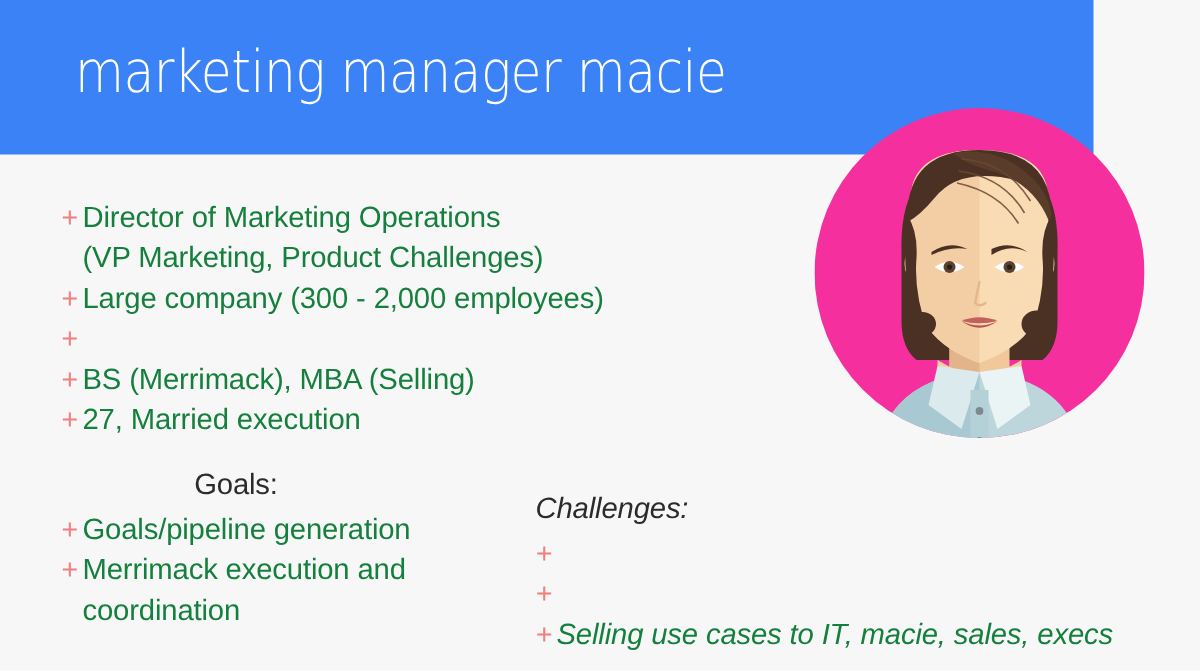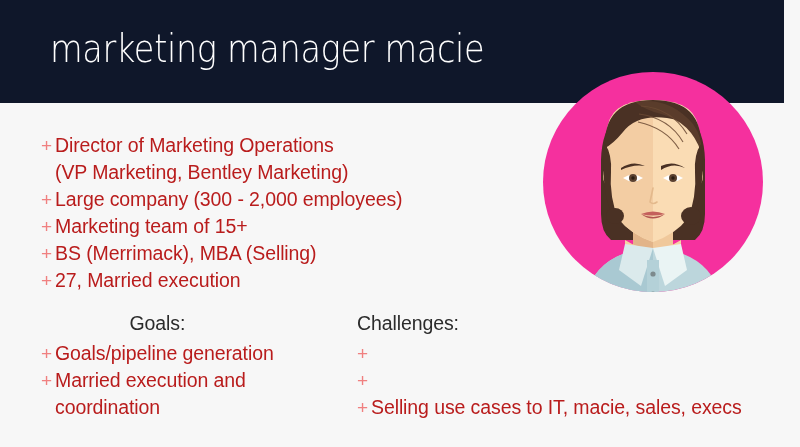--- a/index.html
+++ b/index.html
@@ -16,23 +16,23 @@
     height: 447px;
     background: #f7f7f7;
     overflow: hidden;
   }
 
   
   #header-band {
     position: absolute;
     left: 0;
     top: 0;
-    width: 784px;
+    width: 729px;
     height: 103px;
-    background: #0f172a;
+    background: #3b82f6;
   }
   #page-title {
     position: absolute;
     left: 50px;
     top: 28px;
     font-family: "DejaVu Sans", sans-serif;
     font-size: 39px;
     font-weight: 300;
     letter-spacing: -0.4px;
     color: #ffffff;
@@ -62,21 +62,21 @@
     width: 14px;
     flex: 0 0 14px;
     font-weight: 400;
   }
   .bullet-plus.hidden-marker {
     visibility: hidden;
   }
   .bullet-text {
     font-size: 19.5px;
     line-height: 27px;
-    color: #b91c1c;
+    color: #15803d;
     letter-spacing: -0.1px;
   }
 
   
   #profile-list {
     left: 41px;
     top: 132px;
   }
 
   
@@ -89,21 +89,22 @@
   }
   #goals-block {
     position: absolute;
     left: 41px;
     top: 310px;
   }
   #goals-block .column-heading { margin-left: 0px; text-align: center; }
   #challenges-block {
     position: absolute;
     left: 357px;
-    top: 310px;
+    top: 326px;
+    font-style: italic;
   }
   .block-list {
     margin: 0;
     padding: 0;
     list-style: none;
   }
 
   
   #avatar {
     position: absolute;
@@ -202,50 +203,49 @@
     </svg>
   </div>
 
   <ul class="bullet-list" id="profile-list">
     <li class="bullet-row">
       <span class="bullet-plus">+</span>
       <span class="bullet-text">Director of Marketing Operations</span>
     </li>
     <li class="bullet-row">
       <span class="bullet-plus hidden-marker">+</span>
-      <span class="bullet-text">(VP Marketing, Bentley Marketing)</span>
+      <span class="bullet-text">(VP Marketing, Product Challenges)</span>
     </li>
     <li class="bullet-row">
       <span class="bullet-plus">+</span>
       <span class="bullet-text">Large company (300 - 2,000 employees)</span>
     </li>
     <li class="bullet-row">
       <span class="bullet-plus">+</span>
-      <span class="bullet-text">Marketing team of 15+</span>
     </li>
     <li class="bullet-row">
       <span class="bullet-plus">+</span>
       <span class="bullet-text">BS (Merrimack), MBA (Selling)</span>
     </li>
     <li class="bullet-row">
       <span class="bullet-plus">+</span>
       <span class="bullet-text">27, Married execution</span>
     </li>
   </ul>
 
   <div id="goals-block">
     <div class="column-heading">Goals:</div>
     <ul class="block-list">
       <li class="bullet-row">
         <span class="bullet-plus">+</span>
         <span class="bullet-text">Goals/pipeline generation</span>
       </li>
       <li class="bullet-row">
         <span class="bullet-plus">+</span>
-        <span class="bullet-text">Married execution and</span>
+        <span class="bullet-text">Merrimack execution and</span>
       </li>
       <li class="bullet-row">
         <span class="bullet-plus hidden-marker">+</span>
         <span class="bullet-text">coordination</span>
       </li>
     </ul>
   </div>
 
   <div id="challenges-block">
     <div class="column-heading">Challenges:</div>

